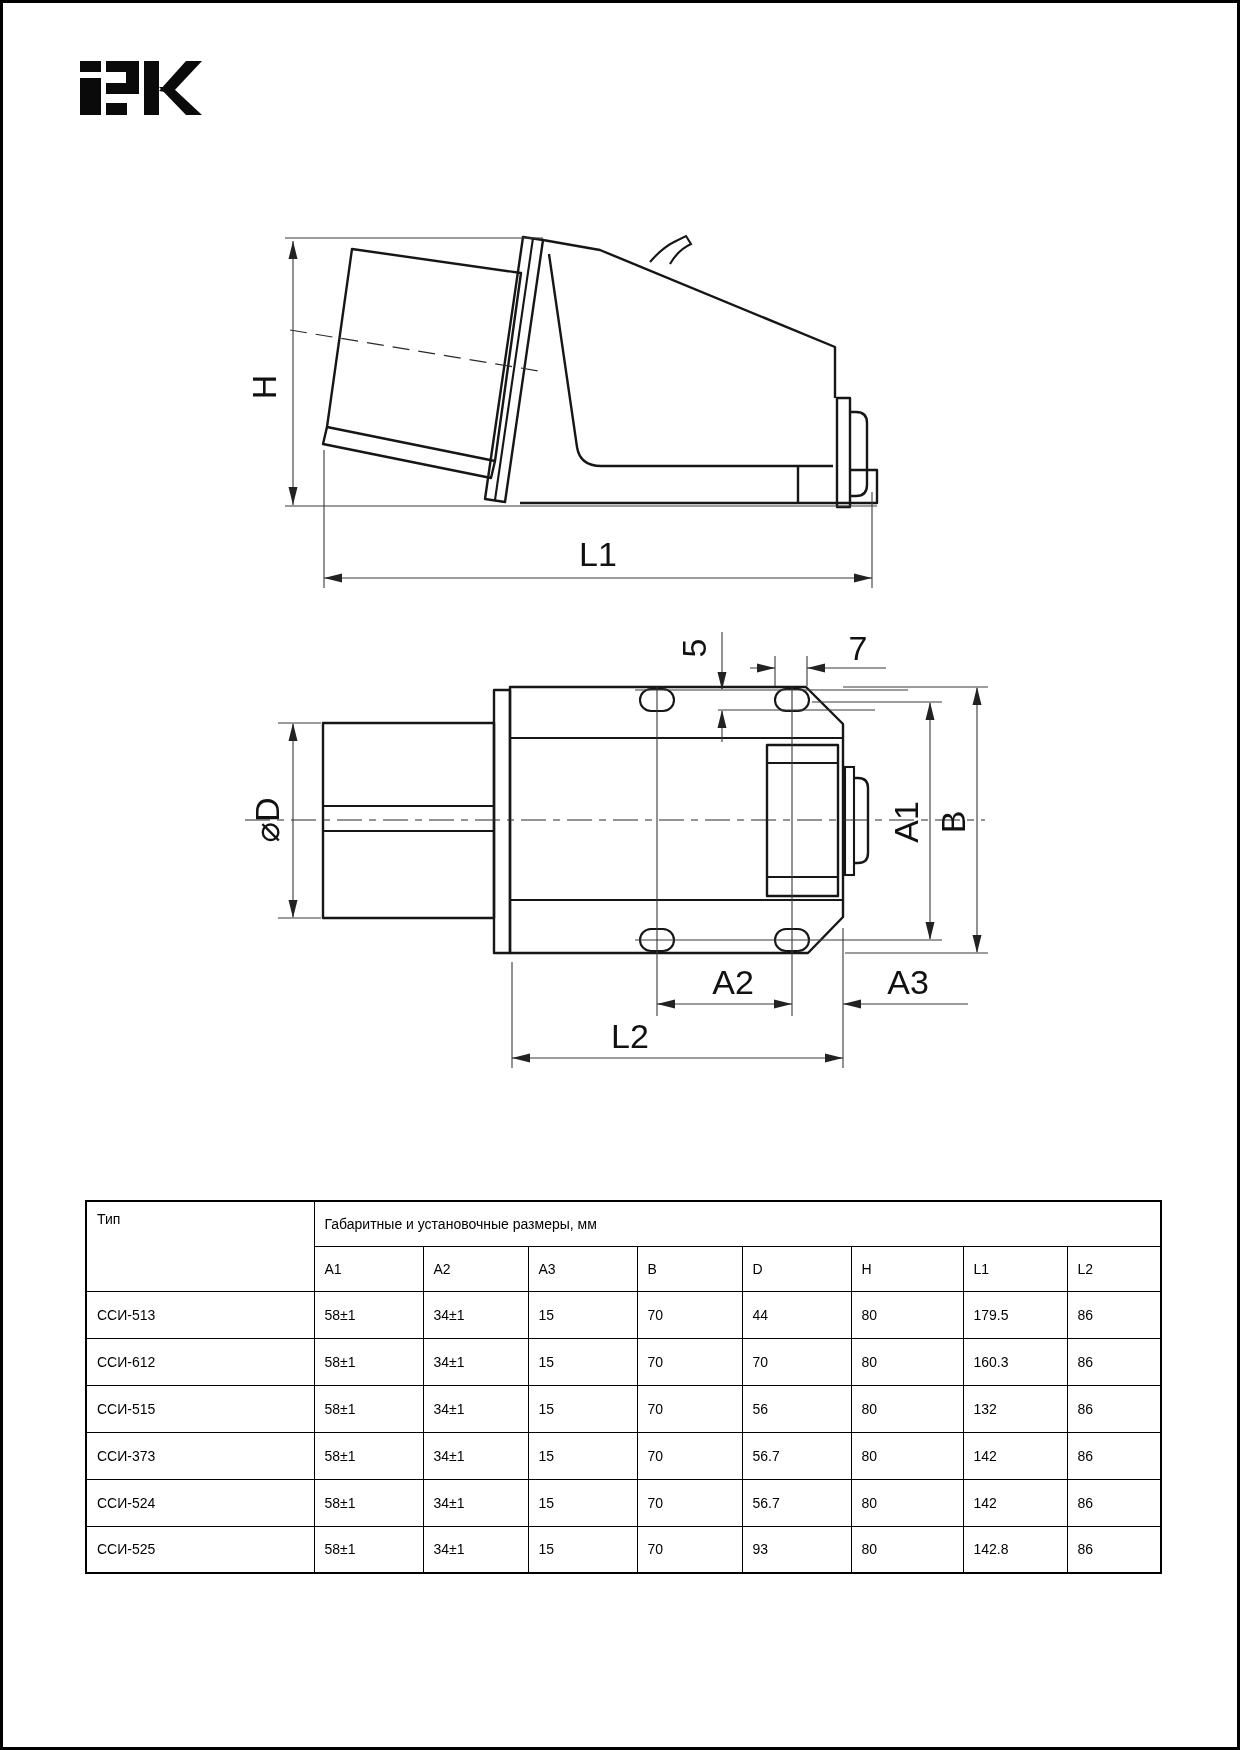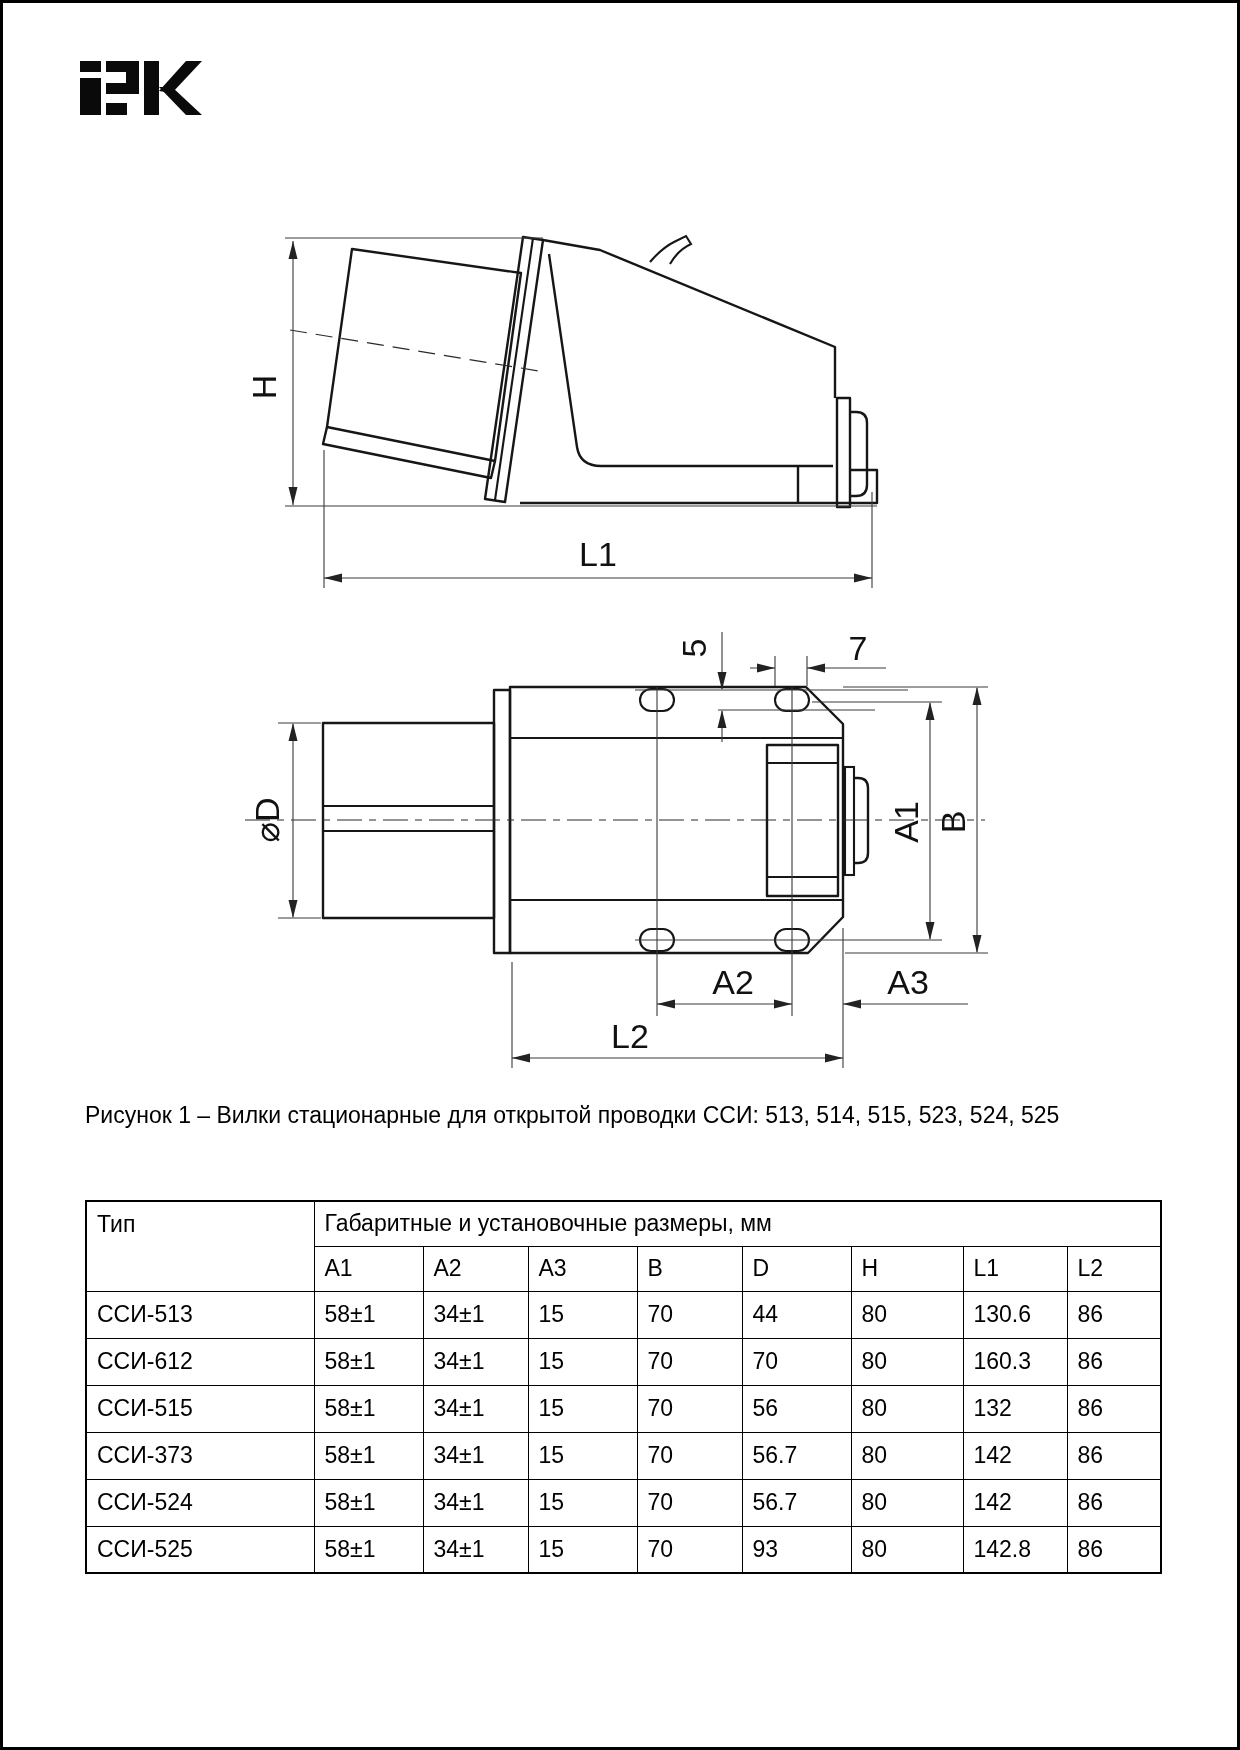--- a/index.html
+++ b/index.html
@@ -13,21 +13,21 @@
   .thick{stroke:#161616;stroke-width:2.4;fill:none;stroke-linejoin:round;}
   .med{stroke:#161616;stroke-width:2.1;fill:none;}
   .thin{stroke:#3a3a3a;stroke-width:1.1;fill:none;}
   .dash{stroke:#2a2a2a;stroke-width:1.2;fill:none;stroke-dasharray:17 9;}
   .cdash{stroke:#2a2a2a;stroke-width:1.2;fill:none;stroke-dasharray:25 7 7 7;}
   .arr{fill:#222;stroke:none;}
   
   #caption{left:85px;top:1102px;font-size:23px;letter-spacing:0px;white-space:nowrap;}
   
   #dims-table{left:85px;top:1200px;}
-  table{border-collapse:collapse;table-layout:fixed;width:1075px;font-size:23px;}
+  table{border-collapse:collapse;table-layout:fixed;width:1075px;font-size:14px;}
   td{border:1.5px solid #000;padding:0 0 0 10px;vertical-align:middle;overflow:hidden;white-space:nowrap;}
   table{border:2.5px solid #000;}
   tr.hrow{height:45px;}
   tr.drow{height:47px;padding-left:48px;}
   td.topcell{vertical-align:top;padding-top:9px;}
 </style>
 </head>
 <body>
 
 <div id="page">
@@ -149,21 +149,20 @@
       <polygon class="arr" points="843,1004 861,999.5 861,1008.5"></polygon>
       <text class="dimlbl" x="908" y="994" text-anchor="middle">A3</text>
 
       <path class="thin" d="M512,1058 L843,1058"></path>
       <polygon class="arr" points="512,1058 530,1053.5 530,1062.5"></polygon>
       <polygon class="arr" points="843,1058 825,1053.5 825,1062.5"></polygon>
       <text class="dimlbl" x="630" y="1048" text-anchor="middle">L2</text>
     </g>
   </svg>
 
-  <div class="abs" id="caption">Рисунок 1 – Вилки стационарные для открытой проводки ССИ: 513, 514, 515, 523, 524, 525</div>
 
   <div class="abs" id="dims-table">
     <table>
       <colgroup>
         <col style="width:228px">
           <col style="width:109px">
           <col style="width:105px">
           <col style="width:109px">
         <col style="width:105px">
           <col style="width:109px">
@@ -187,21 +186,21 @@
         <td>L2</td>
       </tr>
       <tr class="drow">
         <td>ССИ-513</td>
         <td>58±1</td>
             <td>34±1</td>
         <td>15</td>
             <td>70</td>
         <td>44</td>
             <td>80</td>
-        <td>130.6</td>
+        <td>179.5</td>
             <td>86</td>
       </tr>
       <tr class="drow">
         <td>ССИ-612</td>
         <td>58±1</td>
             <td>34±1</td>
         <td>15</td>
             <td>70</td>
         <td>70</td>
             <td>80</td>

